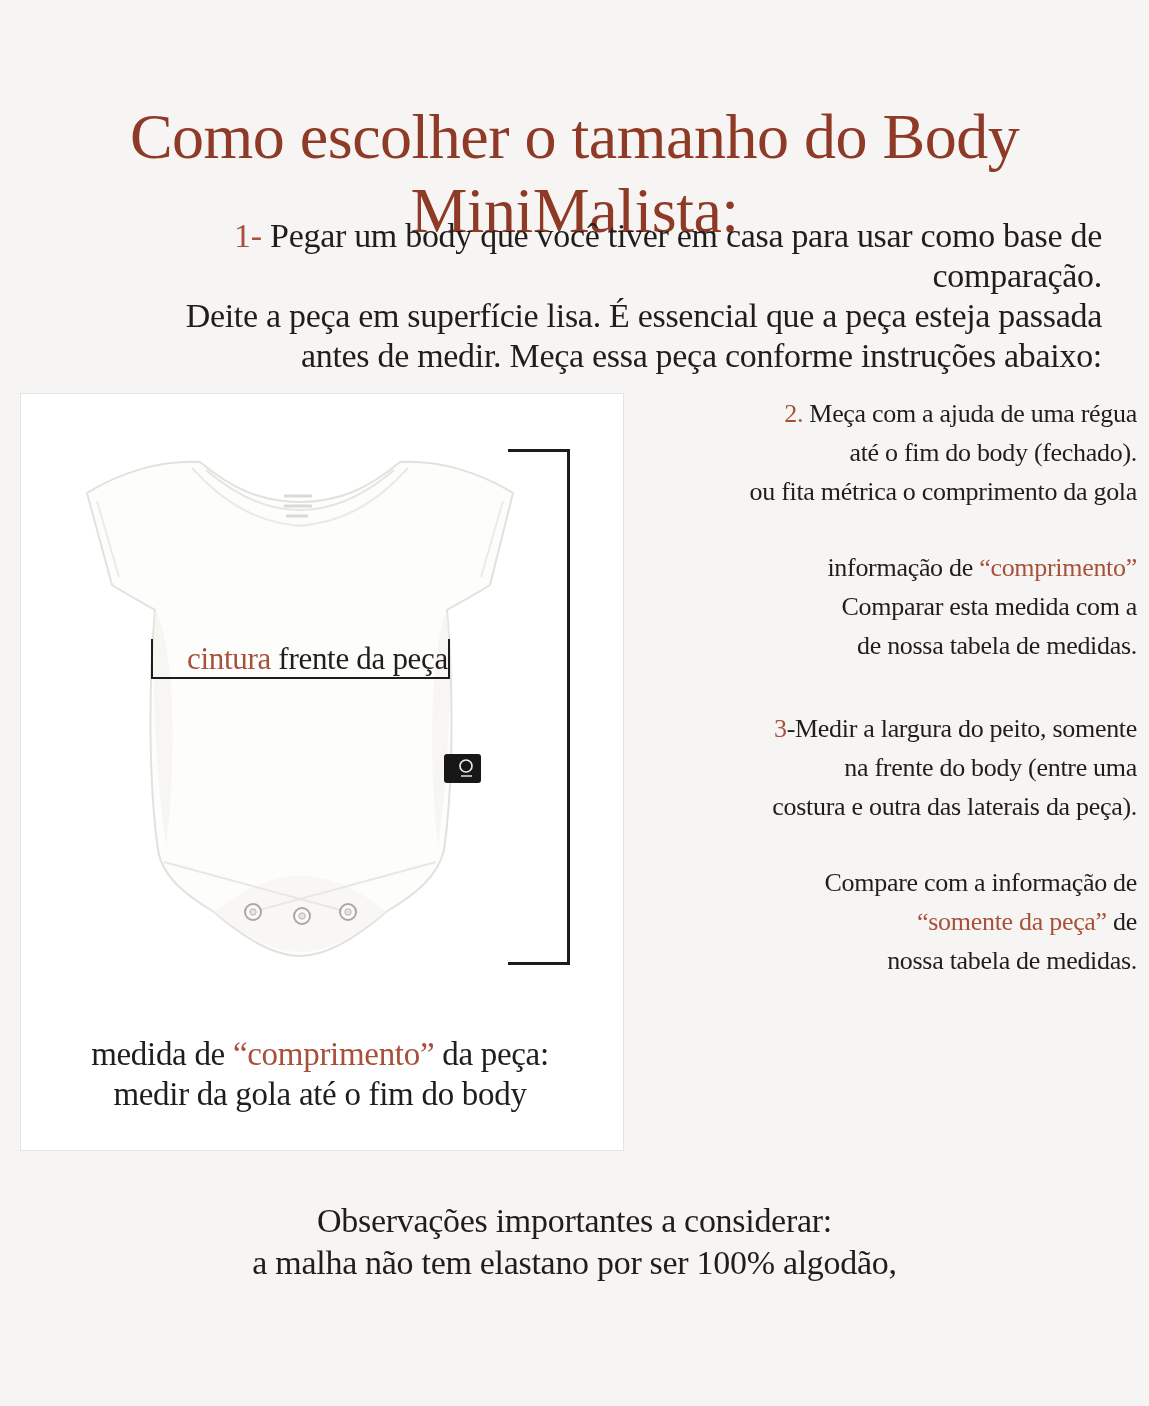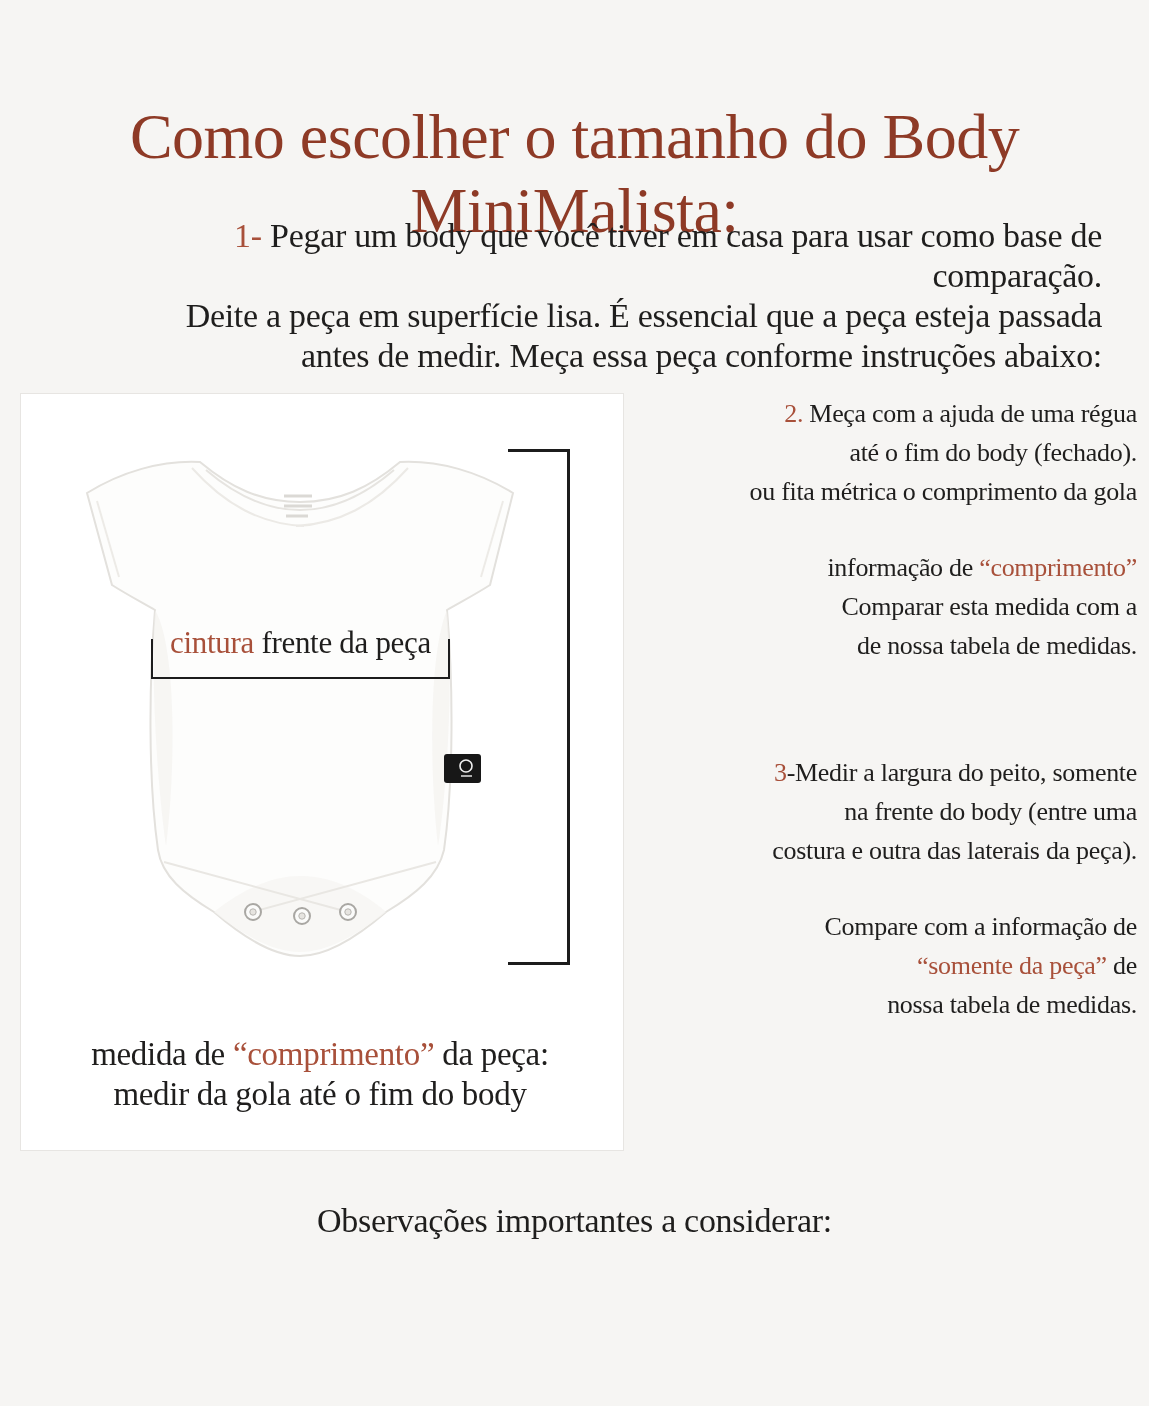--- a/index.html
+++ b/index.html
@@ -32,40 +32,40 @@
   .photo-card{
     position:absolute;left:20px;top:393px;width:604px;height:758px;
     background:#ffffff;border:1px solid var(--card-border);
   }
   .bodysuit-svg{position:absolute;left:55px;top:52px;width:450px;height:535px;}
   .waist-measure{
     position:absolute;left:130px;top:245px;width:299px;height:40px;
     border-left:2px solid var(--line);
     border-right:2px solid var(--line);
     border-bottom:2px solid var(--line);
-    display:flex;align-items:flex-end;justify-content:center;
+    display:flex;align-items:flex-end;justify-content:flex-end;
     font-size:31px;line-height:36px;white-space:nowrap;letter-spacing:-0.3px;
-    padding-bottom:16px;
+    padding-bottom:0;
   }
   .length-bracket{
     position:absolute;left:487px;top:55px;width:62px;height:516px;
     border-top:3px solid var(--line);
     border-right:3px solid var(--line);
     border-bottom:3px solid var(--line);
   }
   .caption{
     position:absolute;left:0;right:4px;top:640px;
     text-align:center;font-size:33px;line-height:40px;letter-spacing:-0.3px;
   }
   .steps{
     position:absolute;left:630px;right:12px;top:394px;
     text-align:right;font-size:26px;line-height:39px;letter-spacing:-0.3px;
   }
   .block.gap-sm{margin-top:37px;}
-  .block.gap-lg{margin-top:88px;}
+  .block.gap-lg{margin-top:44px;}
   .notes{
     position:absolute;left:0;right:0;top:1200px;
     text-align:center;font-size:34px;line-height:42px;letter-spacing:-0.3px;
   }
 </style>
 </head>
 <body>
 
 <div class="page">
 
@@ -169,15 +169,16 @@
     <div class="block gap-sm">
       <div>Compare com a informação de</div>
       <div><span class="accent">“somente da peça”</span><span> de</span></div>
       <div>nossa tabela de medidas.</div>
     </div>
 
   </section>
 
   <section class="notes">
     <div>Observações importantes a considerar:</div>
+    <div>a malha não tem elastano por ser 100% algodão,</div>
   </section>
 
 </div>
 
 </body></html>

